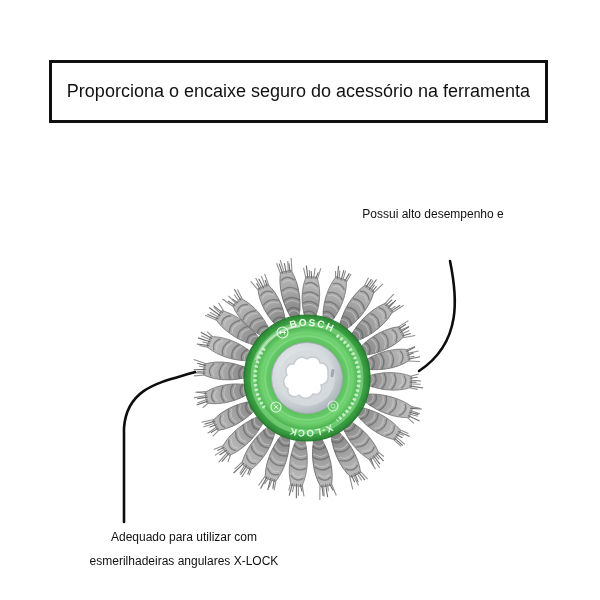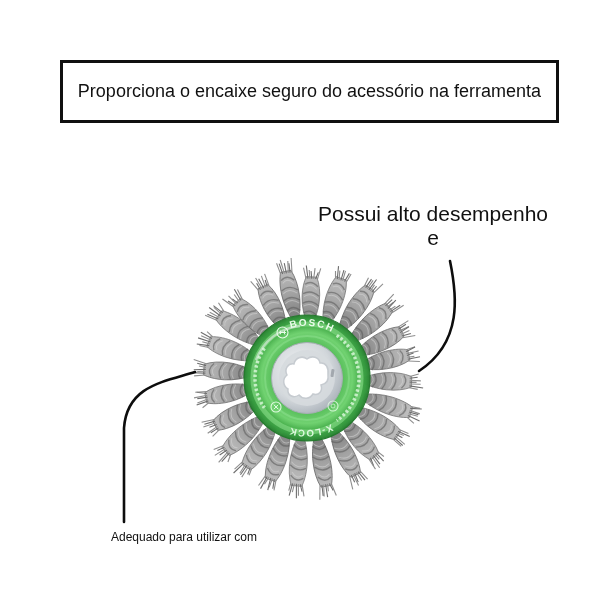--- a/index.html
+++ b/index.html
@@ -4,25 +4,25 @@
 <style>
   html,body{margin:0;padding:0;background:#ffffff;}
   .canvas{
     position:relative;width:600px;height:600px;background:#ffffff;overflow:hidden;
     font-family:"Liberation Sans", sans-serif;color:#111111;
   }
   .top-box{
     position:absolute;left:49px;top:60px;width:499px;height:63px;
     box-sizing:border-box;border:3px solid #101010;background:#ffffff;
     display:flex;flex-direction:column;justify-content:center;
-    text-align:center;font-size:18px;line-height:23px;margin-left:11px;
+    text-align:center;font-size:18px;line-height:23px;
   }
   .right-note{
     position:absolute;left:315px;top:202px;width:236px;
-    text-align:center;font-size:21px;line-height:24px;
+    text-align:center;font-size:12px;line-height:24px;
   }
   .bottom-note{
     position:absolute;left:24px;top:525px;width:320px;
     text-align:center;font-size:12px;line-height:24px;
   }
   svg.art{position:absolute;left:0;top:0;}
   .hub-brand-text{font-family:"Liberation Sans", sans-serif;font-size:10px;font-weight:bold;letter-spacing:1.5px;fill:#eafbea;}
   .hub-mount-text{font-family:"Liberation Sans", sans-serif;font-size:9.5px;font-weight:bold;letter-spacing:1px;fill:#defadf;}
 </style>
 </head>
@@ -536,15 +536,16 @@
   <div class="top-box">
     <div>Proporciona o encaixe seguro do acessório na ferramenta</div>
   </div>
 
   <div class="right-note">
     <div>Possui alto desempenho e</div>
   </div>
 
   <div class="bottom-note">
     <div>Adequado para utilizar com</div>
+    <div>esmerilhadeiras angulares X-LOCK</div>
   </div>
 
 </div>
 
 </body></html>

